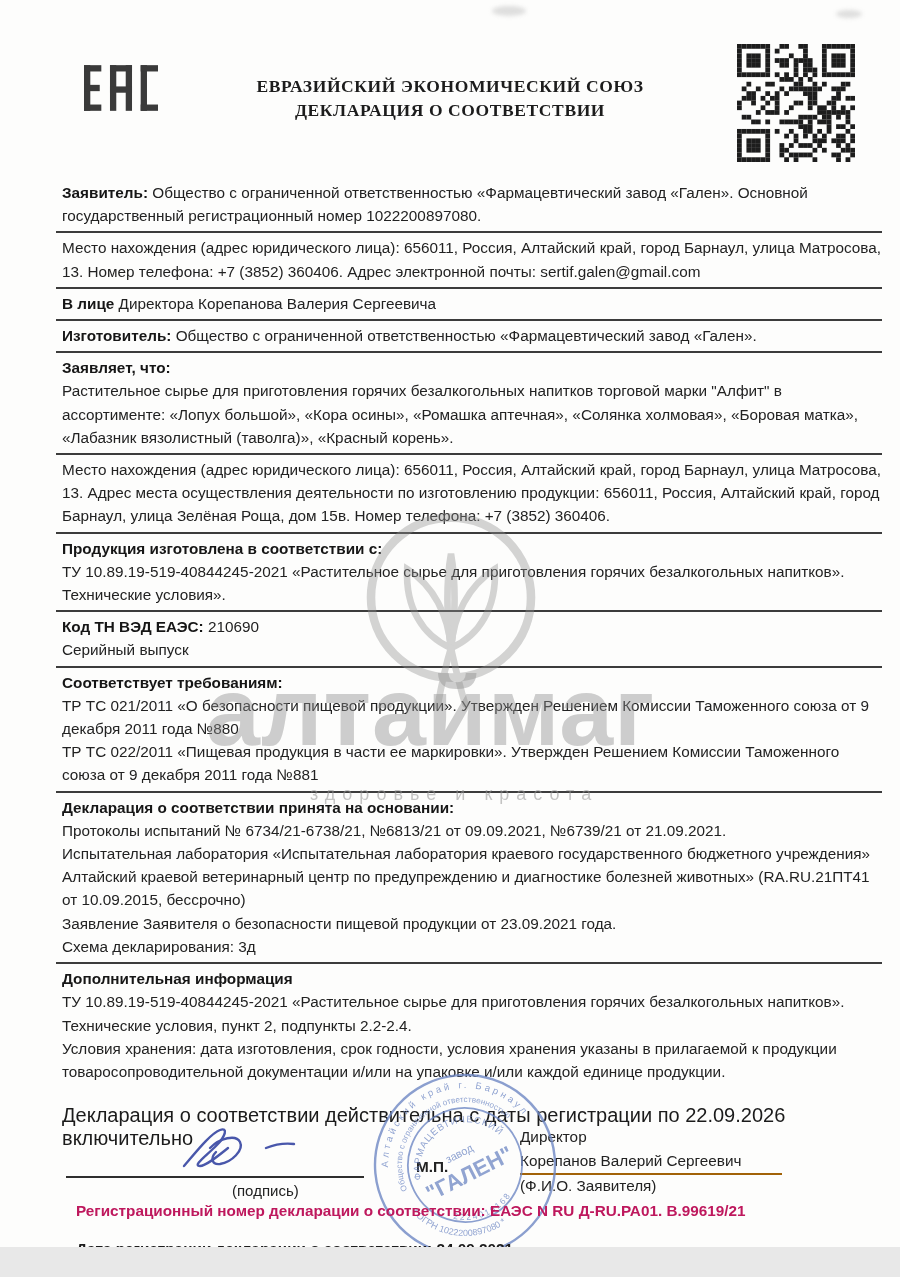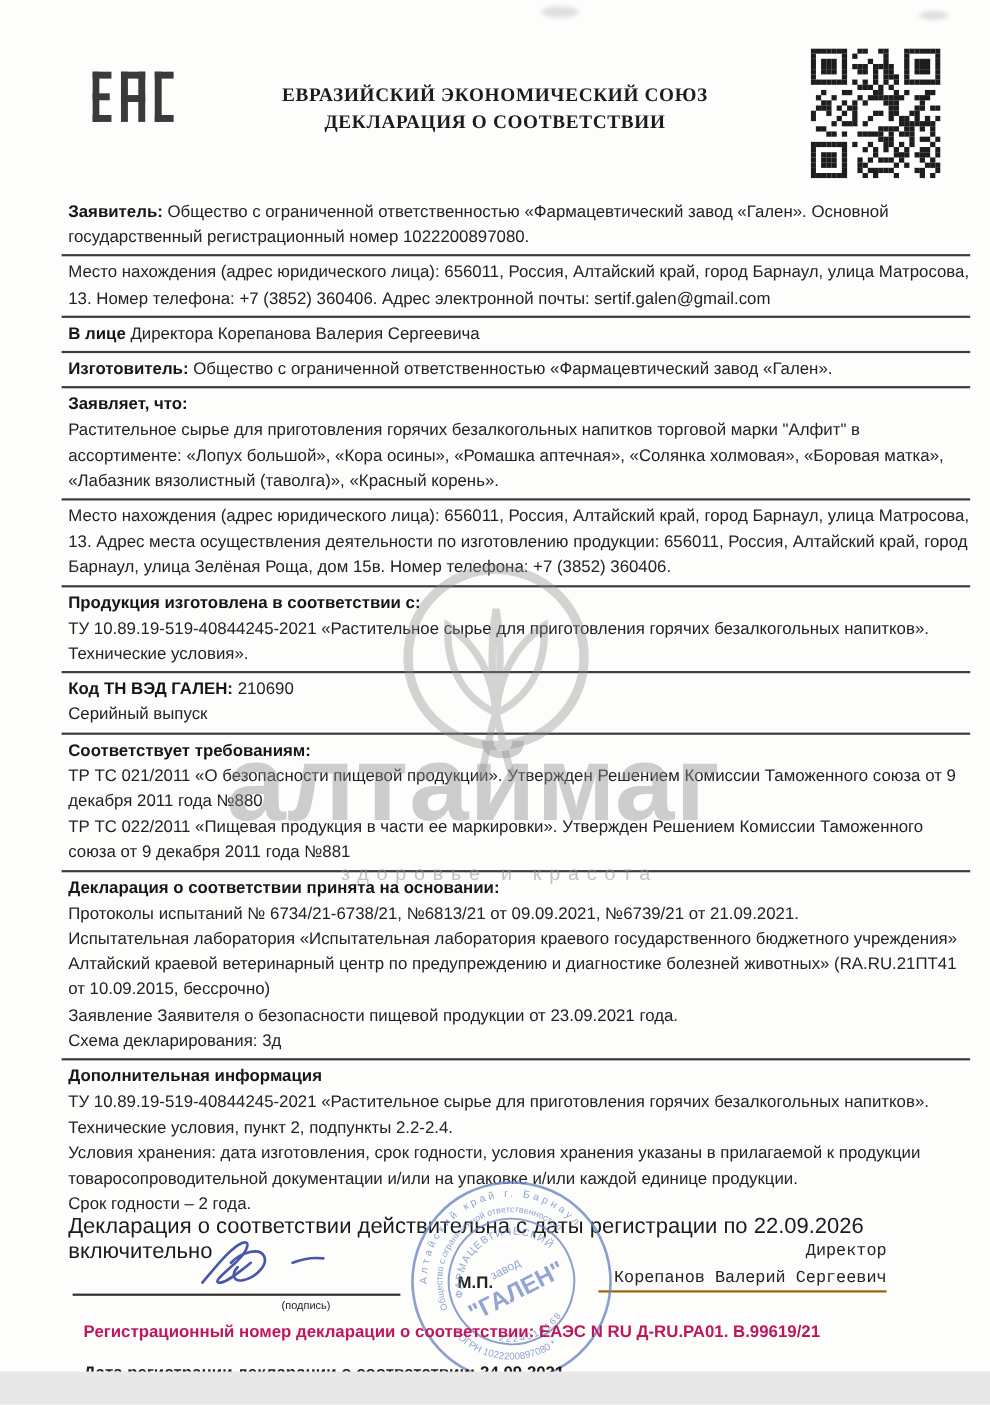--- a/index.html
+++ b/index.html
@@ -20,25 +20,25 @@
   .lead{font-weight:700;color:#161616;}
   
   #wm-leaf{position:absolute;left:354px;top:510px;width:194px;height:200px;opacity:.38;}
   #wm-brand{position:absolute;left:206px;top:662px;font-size:97px;font-weight:700;
             letter-spacing:1px;color:#8d8d8d;opacity:.42;line-height:100px;}
   #wm-tagline{position:absolute;left:310px;top:784px;font-size:18px;letter-spacing:7px;
               color:#949494;opacity:.55;}
   
   .abs{position:absolute;}
   #validity{left:62px;top:1104px;width:810px;font-weight:400;font-size:20px;color:#1b1b1b;}
-  #director-col{left:544px;top:1128px;width:262px;text-align:right;font-size:15.3px;font-family:Liberation Mono, monospace;}
+  #director-col{left:520px;top:1128px;width:262px;text-align:left;font-size:15.3px;}
   #director-name{display:block;border-bottom:2px solid #a16207;padding:6px 0 3px 0;}
   #fio-caption{display:block;padding-top:2px;}
   #sig-line{left:66px;top:1150px;width:298px;height:26px;border-bottom:2px solid #2e2e2e;}
-  #sig-caption{left:256px;top:1182px;font-size:10px;}
+  #sig-caption{left:232px;top:1182px;font-size:15px;}
   #signature{left:170px;top:1122px;width:160px;height:58px;}
   #mp-label{left:416px;top:1158px;font-weight:700;font-size:15.3px;}
   #stamp{left:366px;top:1066px;width:198px;height:198px;opacity:.8;}
   #reg-line{left:76px;top:1202px;font-weight:700;font-size:15.3px;color:#be185d;}
   #date-line{left:76px;top:1240px;font-weight:700;font-size:15.3px;color:#1b1b1b;text-align:right;}
 </style>
 </head>
 <body>
 
 <div id="page">
@@ -378,40 +378,39 @@
         <div class="row">Растительное сырье для приготовления горячих безалкогольных напитков торговой марки "Алфит" в ассортименте: «Лопух большой», «Кора осины», «Ромашка аптечная», «Солянка холмовая», «Боровая матка», «Лабазник вязолистный (таволга)», «Красный корень».</div>
       </div>
       <div class="section">
         <div class="row">Место нахождения (адрес юридического лица): 656011, Россия, Алтайский край, город Барнаул, улица Матросова, 13. Адрес места осуществления деятельности по изготовлению продукции: 656011, Россия, Алтайский край, город Барнаул, улица Зелёная Роща, дом 15в. Номер телефона: +7 (3852) 360406.</div>
       </div>
       <div class="section">
         <div class="row"><span class="lead">Продукция изготовлена в соответствии с:</span></div>
         <div class="row">ТУ 10.89.19-519-40844245-2021 «Растительное сырье для приготовления горячих безалкогольных напитков». Технические условия».</div>
       </div>
       <div class="section">
-        <div class="row"><span class="lead">Код ТН ВЭД ГАЛЕН:</span> 210690</div>
+        <div class="row"><span class="lead">Код ТН ВЭД ЕАЭС:</span> 210690</div>
         <div class="row">Серийный выпуск</div>
       </div>
       <div class="section">
         <div class="row"><span class="lead">Соответствует требованиям:</span></div>
         <div class="row">ТР ТС 021/2011 «О безопасности пищевой продукции». Утвержден Решением Комиссии Таможенного союза от 9 декабря  2011 года №880</div>
         <div class="row">ТР ТС 022/2011 «Пищевая продукция в части ее маркировки». Утвержден Решением Комиссии Таможенного союза от 9 декабря  2011 года №881</div>
       </div>
       <div class="section">
         <div class="row"><span class="lead">Декларация о соответствии принята на основании:</span></div>
         <div class="row">Протоколы испытаний № 6734/21-6738/21, №6813/21 от 09.09.2021, №6739/21 от 21.09.2021.</div>
         <div class="row">Испытательная лаборатория «Испытательная лаборатория краевого государственного бюджетного учреждения» Алтайский краевой ветеринарный центр по предупреждению и диагностике болезней животных» (RA.RU.21ПТ41 от 10.09.2015, бессрочно)</div>
         <div class="row">Заявление Заявителя о безопасности пищевой продукции от 23.09.2021 года.</div>
         <div class="row">Схема декларирования: 3д</div>
       </div>
       <div class="section nodiv">
         <div class="row"><span class="lead">Дополнительная информация</span></div>
         <div class="row">ТУ 10.89.19-519-40844245-2021 «Растительное сырье для приготовления горячих безалкогольных напитков». Технические условия, пункт 2, подпункты 2.2-2.4.</div>
         <div class="row">Условия хранения: дата изготовления, срок годности, условия хранения указаны в прилагаемой к продукции товаросопроводительной документации и/или на упаковке и/или каждой единице продукции.</div>
-        <div class="row">Срок годности – 2 года.</div>
       </div>
     </div>
 
   <svg id="wm-leaf" viewBox="0 0 200 210">
     <g fill="none" stroke="#909090" stroke-linecap="round">
       <circle cx="100" cy="92" r="84" stroke-width="9"></circle>
       <path d="M100 145 C 95 112 95 74 100 46 C 105 74 105 112 100 145 Z" stroke-width="7"></path>
       <path d="M100 145 C 70 132 52 102 54 62 C 82 80 97 110 100 145 Z" stroke-width="7"></path>
       <path d="M100 145 C 130 132 148 102 146 62 C 118 80 103 110 100 145 Z" stroke-width="7"></path>
       <path d="M86 206 C 91 178 96 158 100 145" stroke-width="7"></path>
@@ -419,20 +418,21 @@
     </g>
   </svg>
   <div id="wm-brand">алтаймаг</div>
   <div id="wm-tagline">здоровье и красота</div>
 
   <div id="validity" class="abs">Декларация о соответствии действительна с даты регистрации по 22.09.2026 включительно</div>
 
   <div id="director-col" class="abs">
     <span>Директор</span>
     <span id="director-name">Корепанов Валерий Сергеевич</span>
+    <span id="fio-caption">(Ф.И.О. Заявителя)</span>
   </div>
 
   <div id="sig-line" class="abs"></div>
   <svg id="signature" class="abs" viewBox="0 0 160 58">
     <g fill="none" stroke="#3a49a4" stroke-width="2.4" stroke-linecap="round" opacity=".92">
       <path d="M14 44 C 26 30 40 12 50 8 C 58 5 56 14 46 24 C 36 34 22 44 30 44 C 36 44 48 34 58 26"></path>
       <path d="M40 26 C 50 16 66 12 70 20 C 74 28 62 40 50 42 C 42 43 40 36 46 30"></path>
       <path d="M96 26 C 106 22 116 21 124 22"></path>
     </g>
   </svg>

